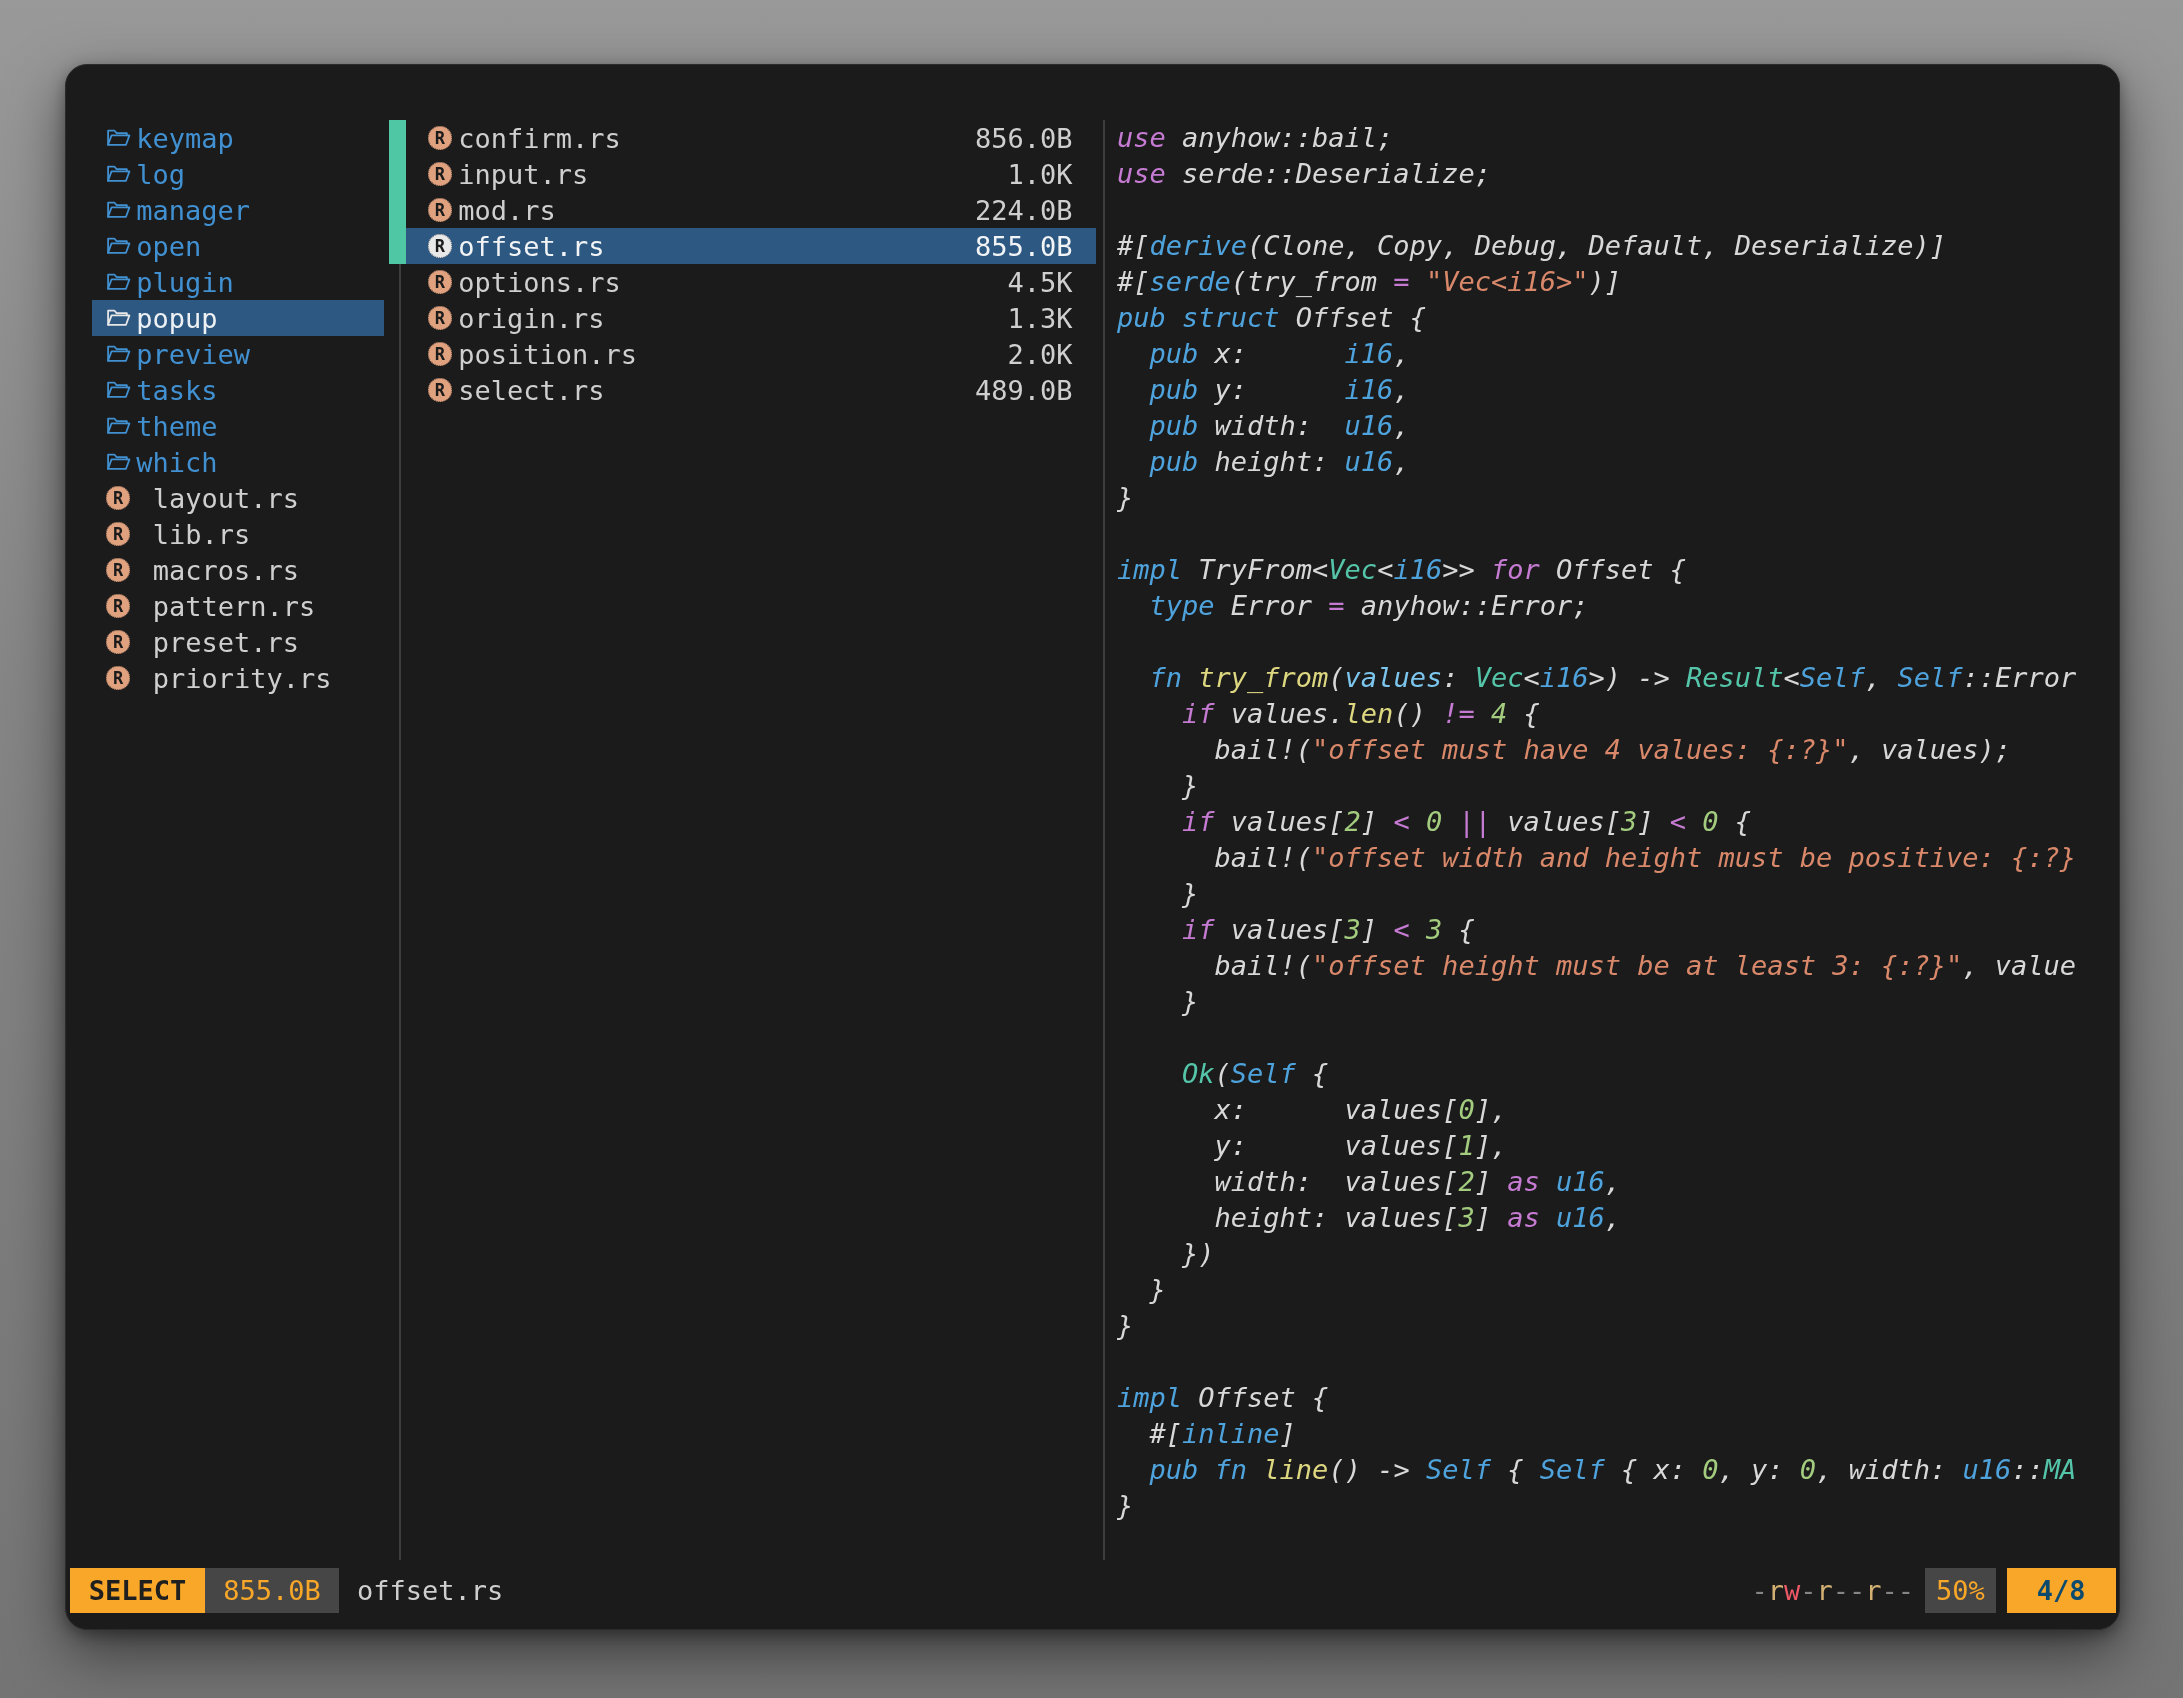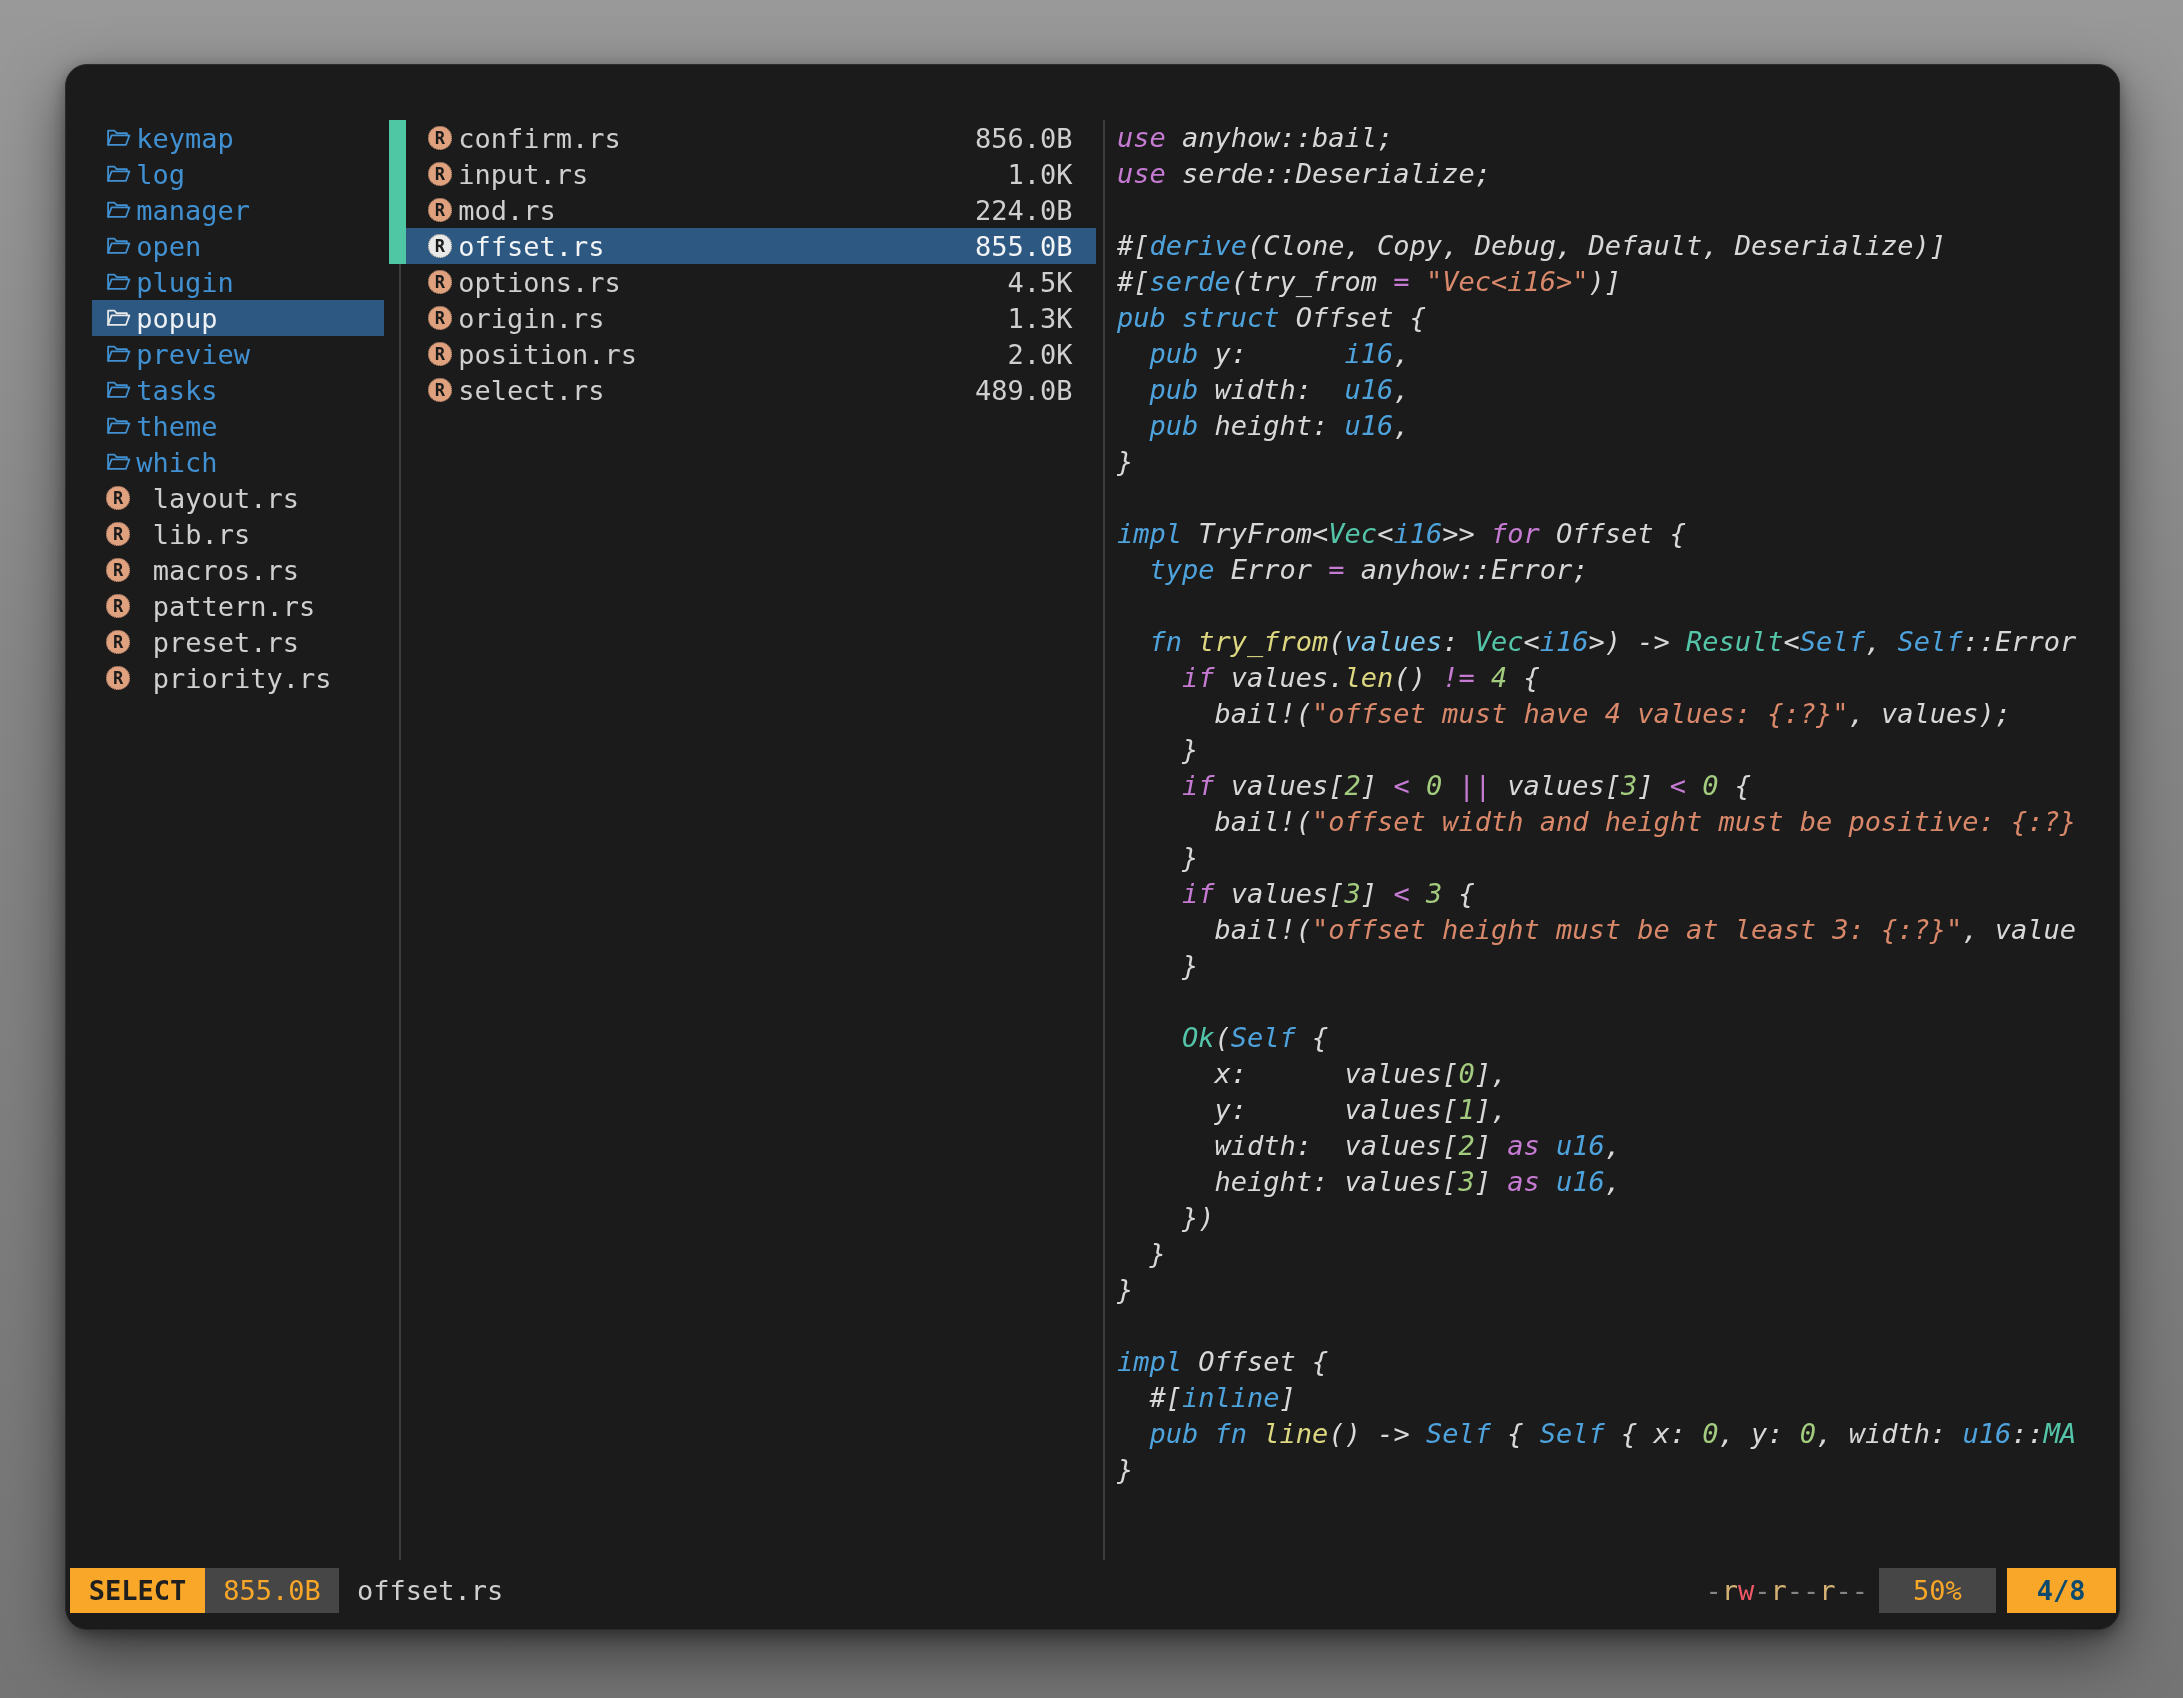--- a/index.html
+++ b/index.html
@@ -86,21 +86,21 @@
   }
   .status-left, .status-right { display:flex; align-items:center; height:45px; }
   .badge {
     display:inline-flex; align-items:center; height:45px; padding:0 18.5px;
     white-space:pre;
   }
   .badge-mode { background:var(--accent, #f8a729); color:#1f1f1f; font-weight:bold; }
   .badge-size { background:var(--badge_bg, #464646); color:var(--accent, #f8a729); }
   .status-filename { margin-left:17.6px; color:var(--fg, #cfcfcf); white-space:pre; }
   .status-right { gap:11px; }
-  .badge-percent { background:var(--badge_bg, #464646); color:var(--accent, #f8a729); padding:0 34px; }
+  .badge-percent { background:var(--badge_bg, #464646); color:var(--accent, #f8a729); padding:0 11px; }
   .badge-position { background:var(--accent, #f8a729); color:#0c4a6e; font-weight:bold; padding:0 30px; }
   .perms { white-space:pre; }
   .pm-d { color:var(--perm_dash, #858585); }
   .pm-r { color:var(--perm_r, #d4b173); }
   .pm-w { color:var(--perm_w, #ef5966); }
 </style>
 </head>
 <body>
 
 <div class="desktop">
@@ -274,20 +274,21 @@
 
     <div class="divider divider-right"></div>
 
     <div class="preview" id="preview">
         <div class="cl"><span class="tk-k">use</span><span class="tk-w"> anyhow::bail;</span></div>
         <div class="cl"><span class="tk-k">use</span><span class="tk-w"> serde::Deserialize;</span></div>
         <div class="cl">&nbsp;</div>
         <div class="cl"><span class="tk-w">#[</span><span class="tk-b">derive</span><span class="tk-w">(Clone, Copy, Debug, Default, Deserialize)]</span></div>
         <div class="cl"><span class="tk-w">#[</span><span class="tk-b">serde</span><span class="tk-w">(try_from </span><span class="tk-k">=</span><span class="tk-w"> </span><span class="tk-s">"Vec&lt;i16&gt;"</span><span class="tk-w">)]</span></div>
         <div class="cl"><span class="tk-b">pub</span><span class="tk-w"> </span><span class="tk-b">struct</span><span class="tk-w"> Offset {</span></div>
+        <div class="cl"><span class="tk-w">  </span><span class="tk-b">pub</span><span class="tk-w"> x:      </span><span class="tk-b">i16</span><span class="tk-w">,</span></div>
         <div class="cl"><span class="tk-w">  </span><span class="tk-b">pub</span><span class="tk-w"> y:      </span><span class="tk-b">i16</span><span class="tk-w">,</span></div>
         <div class="cl"><span class="tk-w">  </span><span class="tk-b">pub</span><span class="tk-w"> width:  </span><span class="tk-b">u16</span><span class="tk-w">,</span></div>
         <div class="cl"><span class="tk-w">  </span><span class="tk-b">pub</span><span class="tk-w"> height: </span><span class="tk-b">u16</span><span class="tk-w">,</span></div>
         <div class="cl"><span class="tk-w">}</span></div>
         <div class="cl">&nbsp;</div>
         <div class="cl"><span class="tk-b">impl</span><span class="tk-w"> TryFrom&lt;</span><span class="tk-t">Vec</span><span class="tk-w">&lt;</span><span class="tk-b">i16</span><span class="tk-w">&gt;&gt; </span><span class="tk-k">for</span><span class="tk-w"> Offset {</span></div>
         <div class="cl"><span class="tk-w">  </span><span class="tk-b">type</span><span class="tk-w"> Error </span><span class="tk-k">=</span><span class="tk-w"> anyhow::Error;</span></div>
         <div class="cl">&nbsp;</div>
         <div class="cl"><span class="tk-w">  </span><span class="tk-b">fn</span><span class="tk-w"> </span><span class="tk-y">try_from</span><span class="tk-w">(</span><span class="tk-p">values</span><span class="tk-w">: </span><span class="tk-t">Vec</span><span class="tk-w">&lt;</span><span class="tk-b">i16</span><span class="tk-w">&gt;) -&gt; </span><span class="tk-t">Result</span><span class="tk-w">&lt;</span><span class="tk-b">Self</span><span class="tk-w">, </span><span class="tk-b">Self</span><span class="tk-w">::Error</span></div>
         <div class="cl"><span class="tk-w">    </span><span class="tk-k">if</span><span class="tk-w"> values.</span><span class="tk-y">len</span><span class="tk-w">() </span><span class="tk-k">!=</span><span class="tk-w"> </span><span class="tk-n">4</span><span class="tk-w"> {</span></div>

